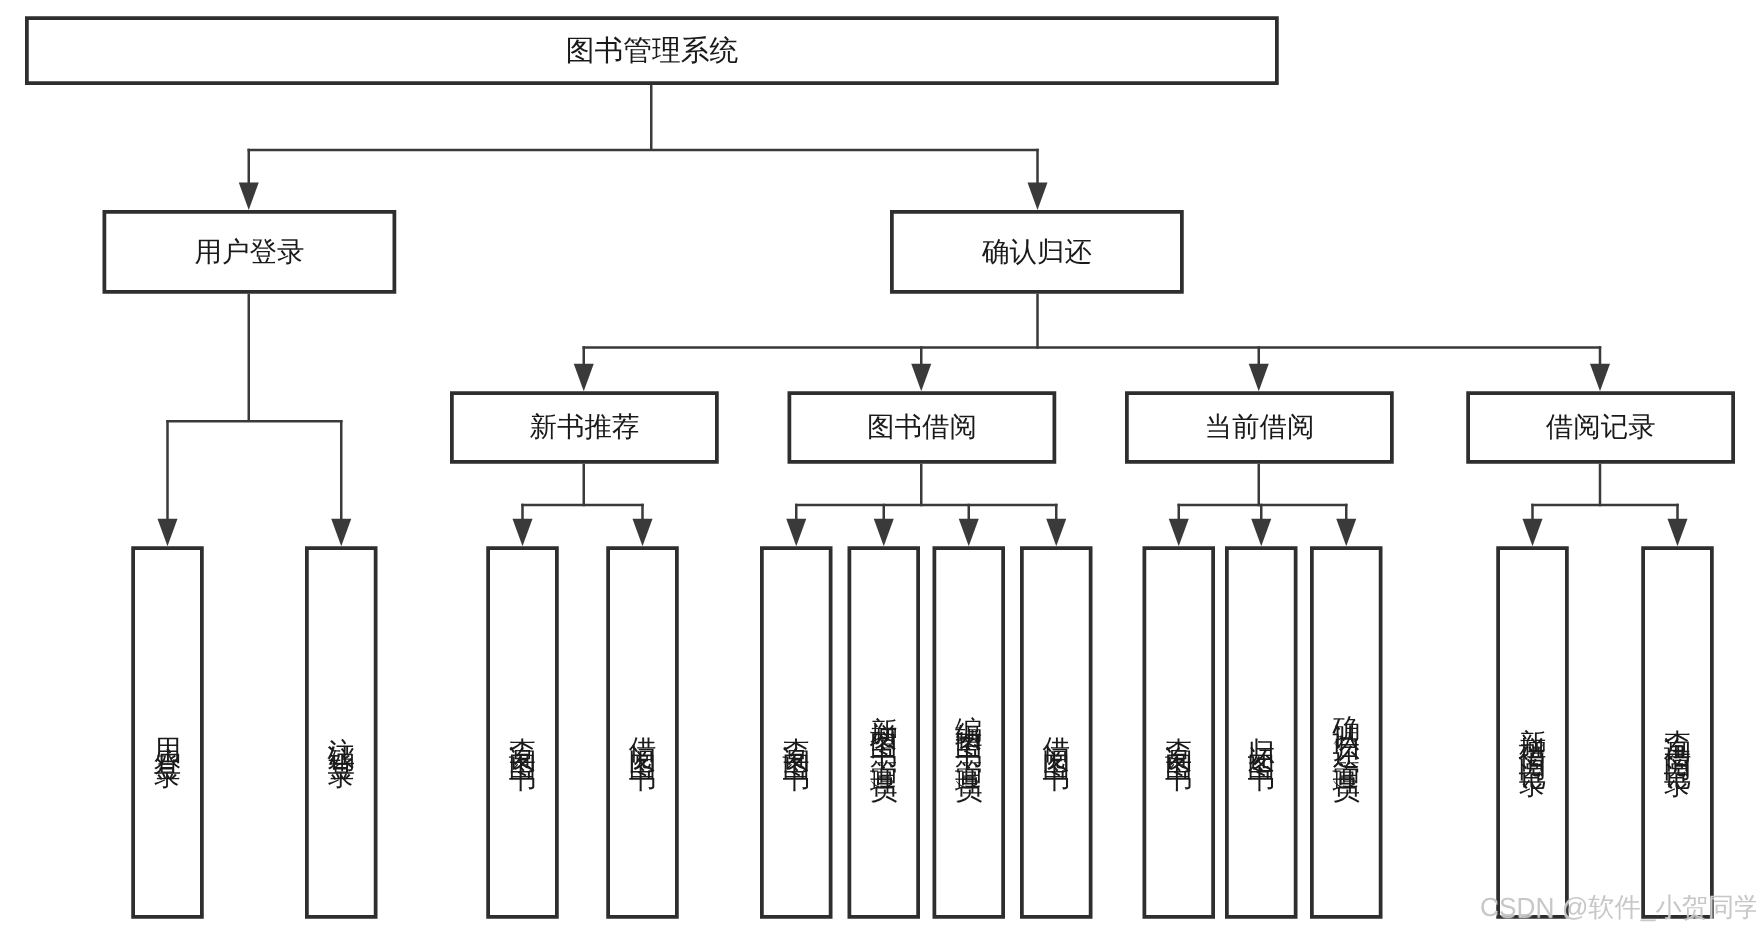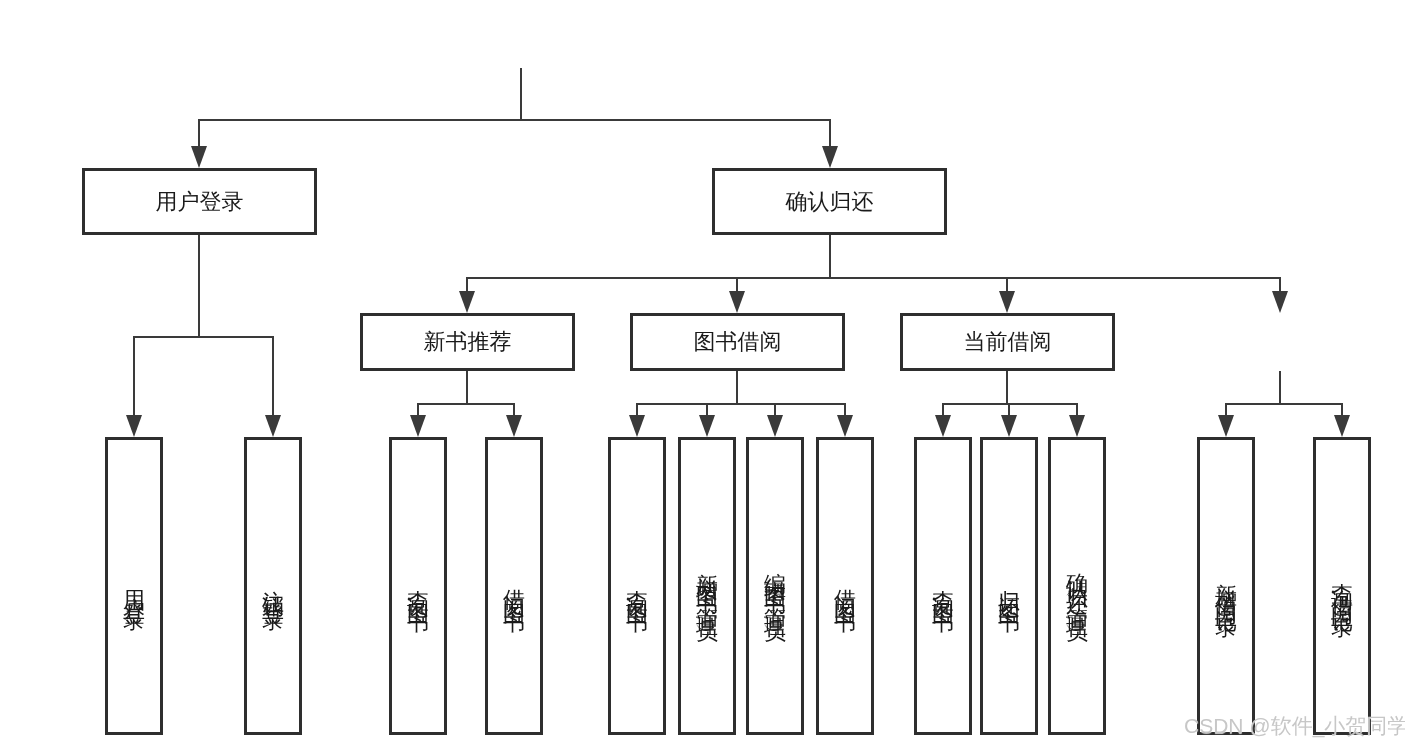--- a/index.html
+++ b/index.html
@@ -52,27 +52,29 @@
     font-size:21px;color:var(--watermark);
     white-space:nowrap;
     text-shadow:0 1px 1px rgba(255,255,255,0.8);
   }
 </style>
 </head>
 <body>
 
 <div class="canvas">
 
+  <div class="node root">图书管理系统</div>
 
   <div class="node l2" style="left:82px">用户登录</div>
   <div class="node l2" style="left:712px">确认归还</div>
 
   <div class="node l3" style="left:360px">新书推荐</div>
   <div class="node l3" style="left:630px">图书借阅</div>
   <div class="node l3" style="left:900px">当前借阅</div>
+  <div class="node l3" style="left:1173px">借阅记录</div>
 
   <div class="node leaf" style="left:105px">用户登录</div>
   <div class="node leaf" style="left:244px">注销登录</div>
 
   <div class="node leaf" style="left:389px">查询图书</div>
   <div class="node leaf" style="left:485px">借阅图书</div>
 
   <div class="node leaf" style="left:608px">查询图书</div>
   <div class="node leaf" style="left:678px">新增图书（管理员）</div>
   <div class="node leaf" style="left:746px">编辑图书（管理员）</div>

